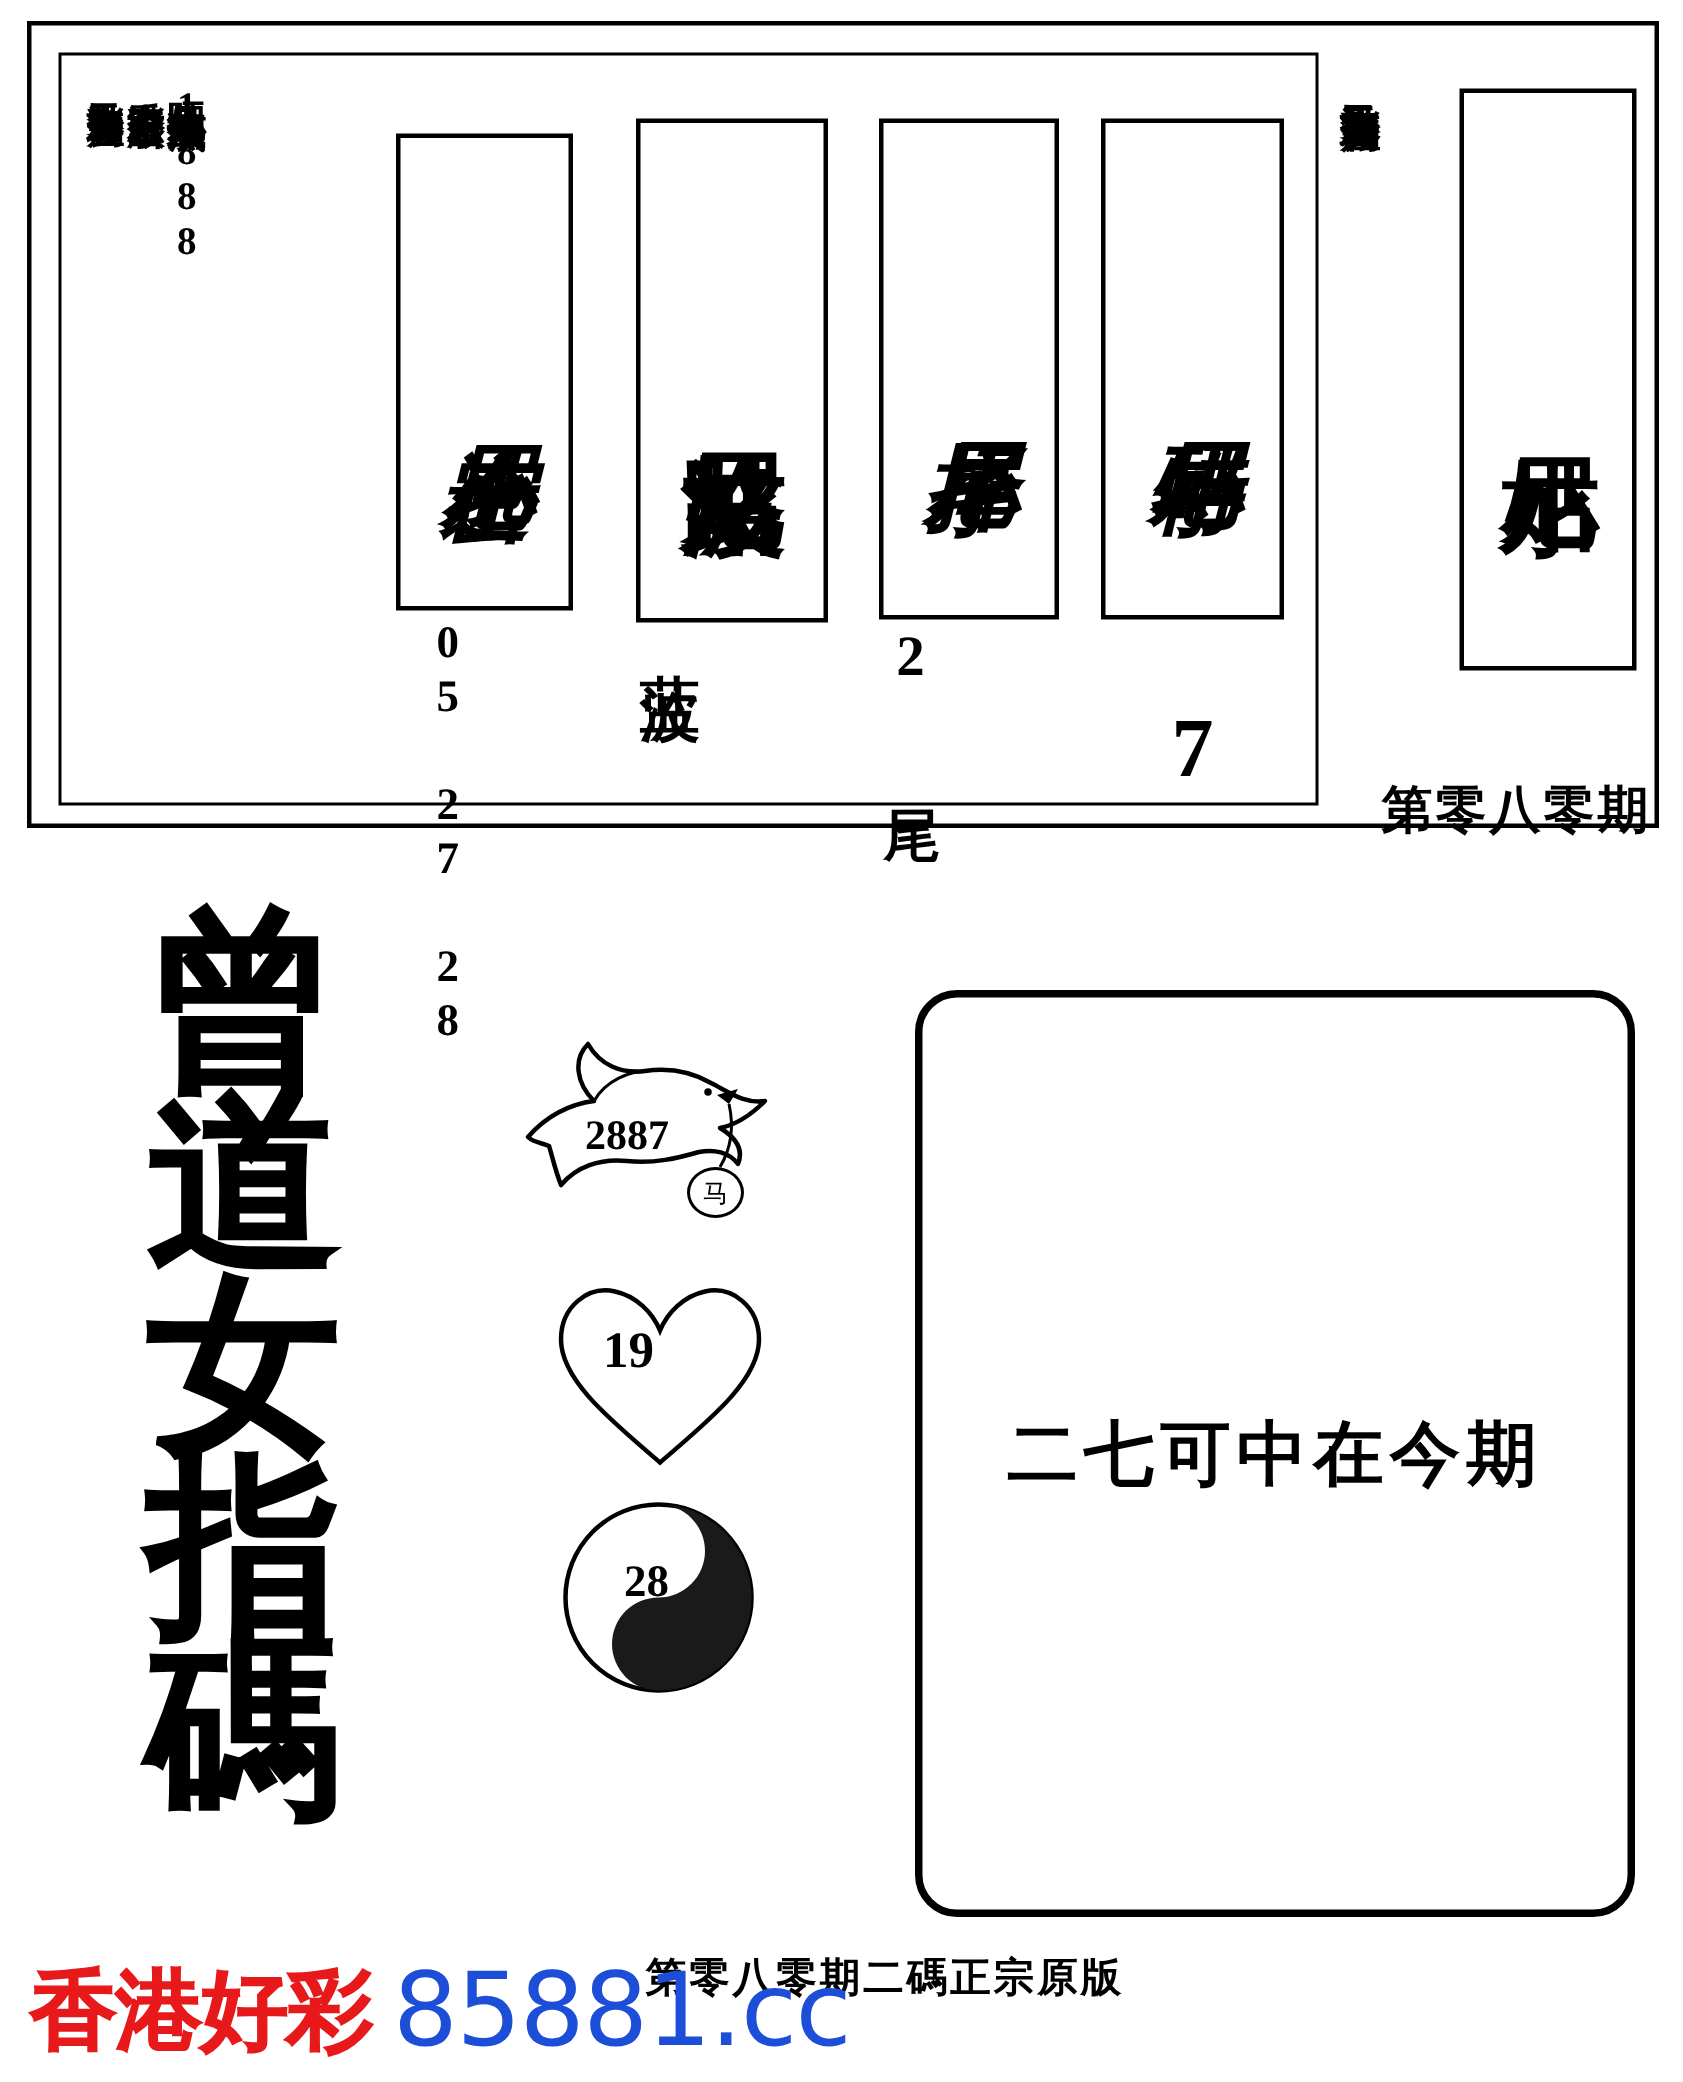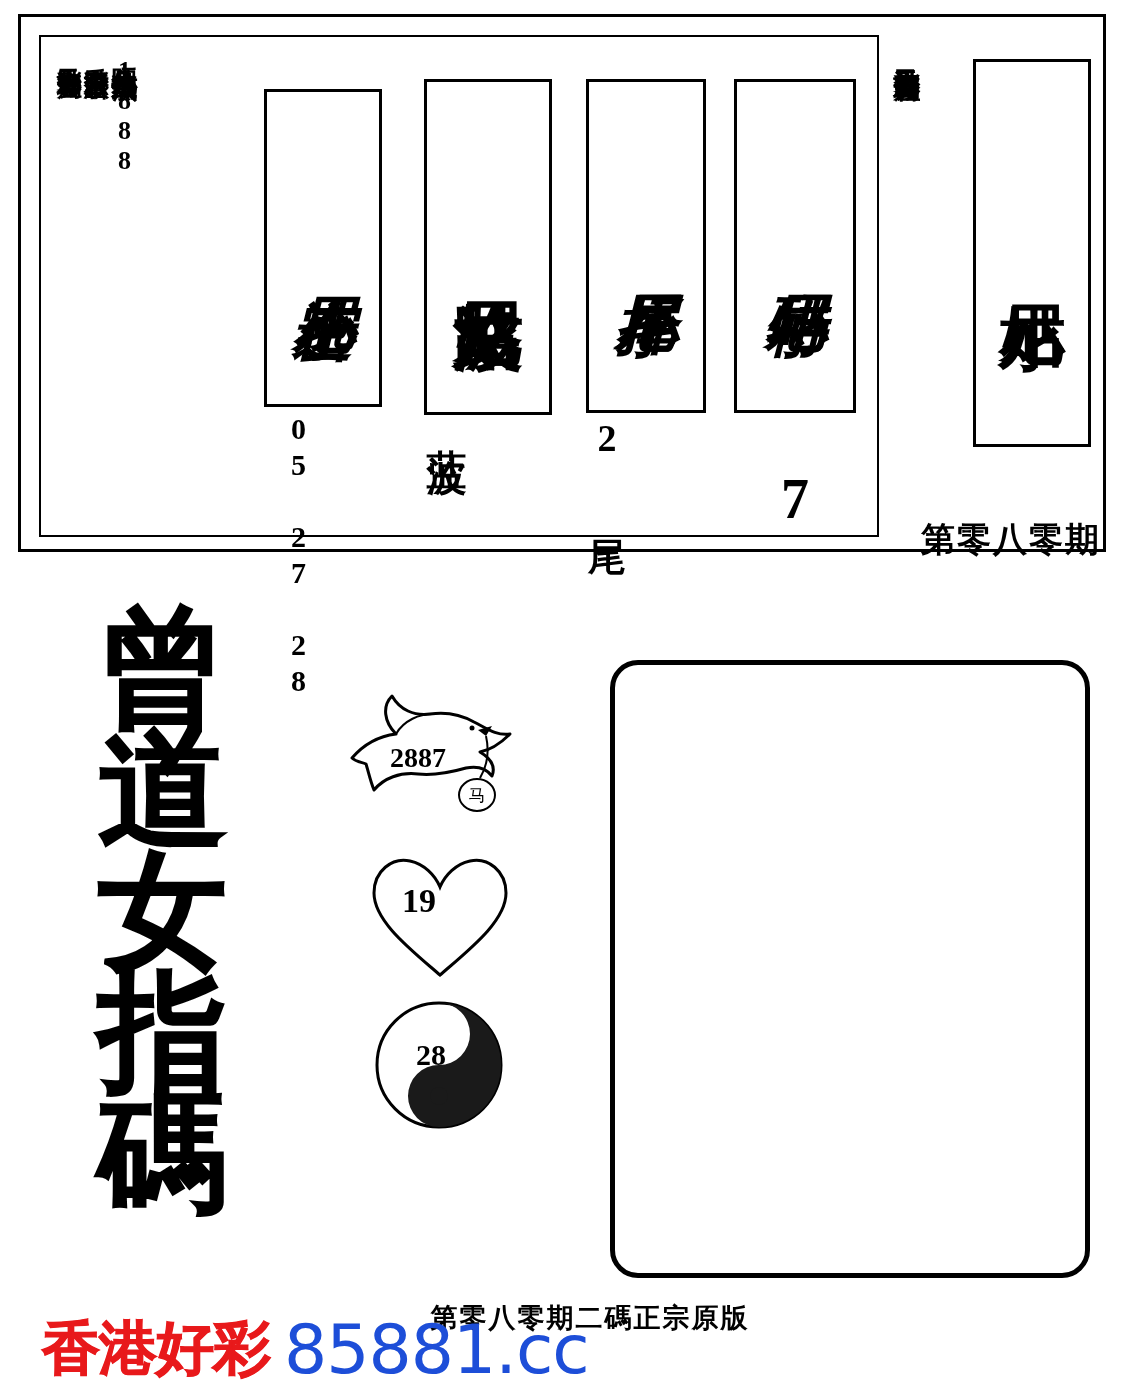--- a/index.html
+++ b/index.html
@@ -117,21 +117,21 @@
   }
 
   .sub-caption{
     position:absolute;left:390px;top:1300px;width:400px;text-align:center;
     font-size:27px;font-weight:bold;letter-spacing:2px;
   }
 
   
   .footer{
     position:absolute;left:20px;top:1310px;width:720px;height:70px;
-    display:flex;align-items:flex-start;gap:14px;margin-left:22px;
+    display:flex;align-items:flex-end;gap:14px;
   }
   .footer .cn{
     font-size:58px;font-weight:bold;color:#e8191b;
     font-family:"DejaVu Sans", sans-serif;letter-spacing:-1px;
     -webkit-text-stroke:1px #e8191b;
   }
   .footer .num{
     font-size:68px;font-weight:normal;color:#1d4ed8;
     font-family:"DejaVu Sans", sans-serif;letter-spacing:-1px;
   }
@@ -223,20 +223,21 @@
       <circle cx="65" cy="65" r="62" fill="#fff" stroke="#000" stroke-width="3"></circle>
       <path d="M65 3 A62 62 0 0 1 65 127 A31 31 0 0 1 65 65 A31 31 0 0 0 65 3 Z" fill="#1a1a1a"></path>
       <circle cx="65" cy="34" r="9" fill="#fff"></circle>
       <circle cx="65" cy="96" r="9" fill="#1a1a1a"></circle>
     </svg>
   </div>
   <div class="yy-num">28</div>
 </div>
 
 <div class="verse-box">
+  <div class="verse-line">二七可中在今期</div>
 </div>
 
 <div class="sub-caption">第零八零期二碼正宗原版</div>
 
 <div class="footer">
   <div class="cn">香港好彩</div>
   <div class="num">85881.cc</div>
 </div>
 
 </body></html>

